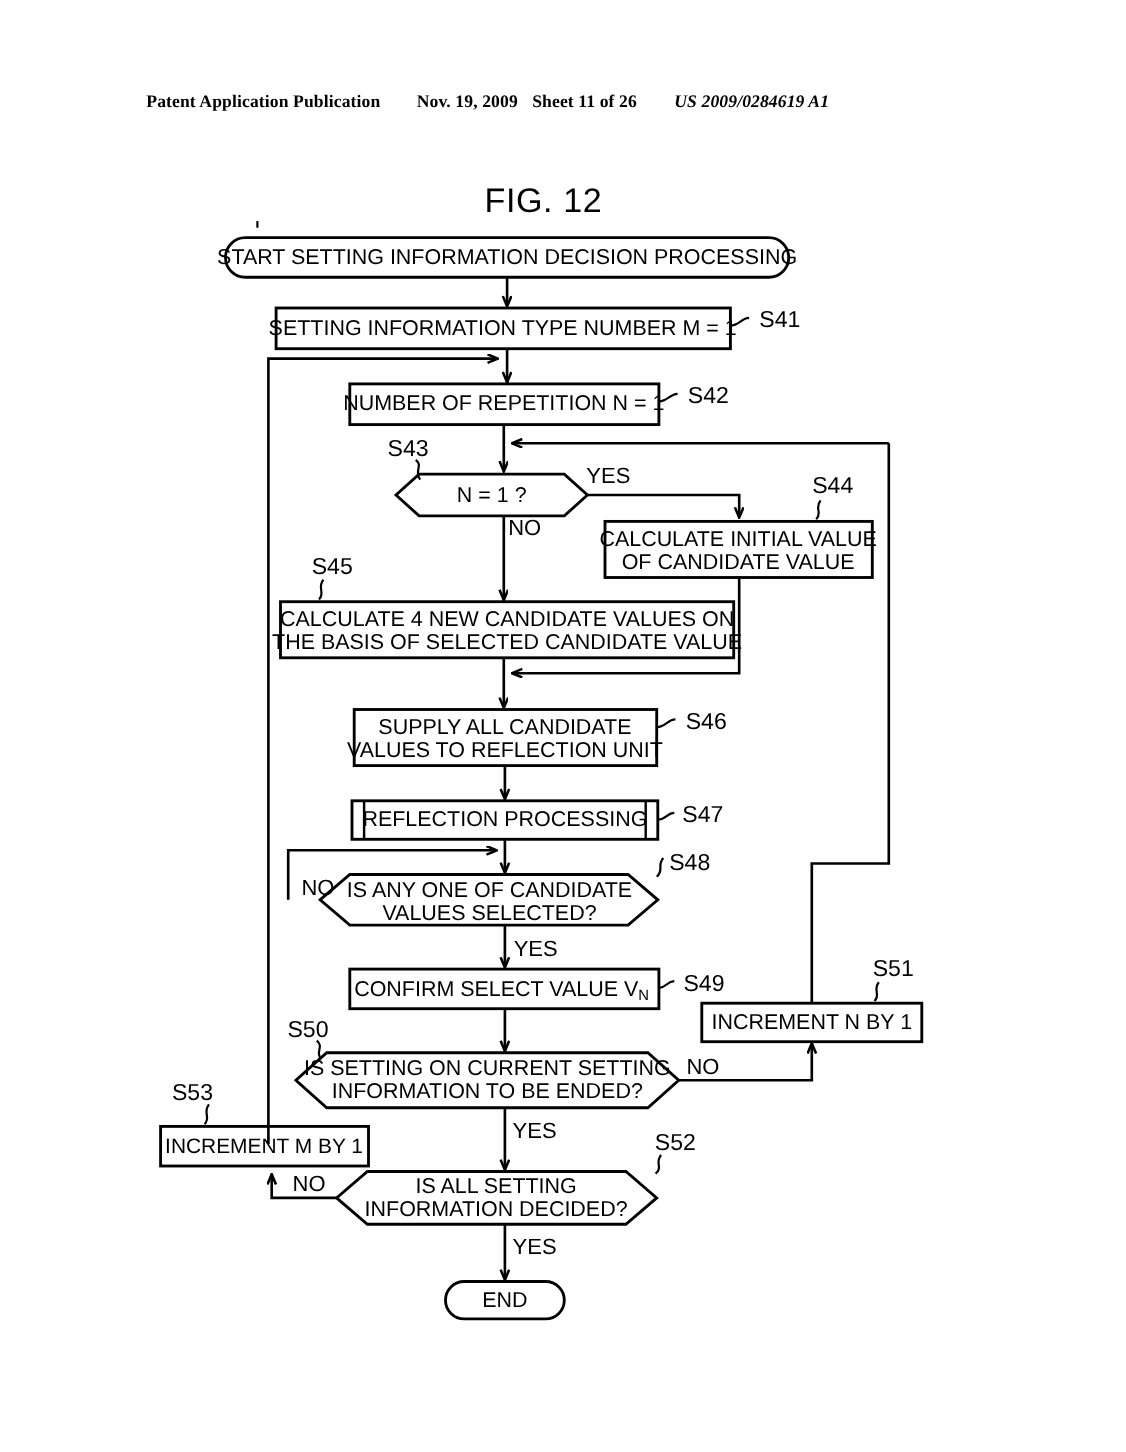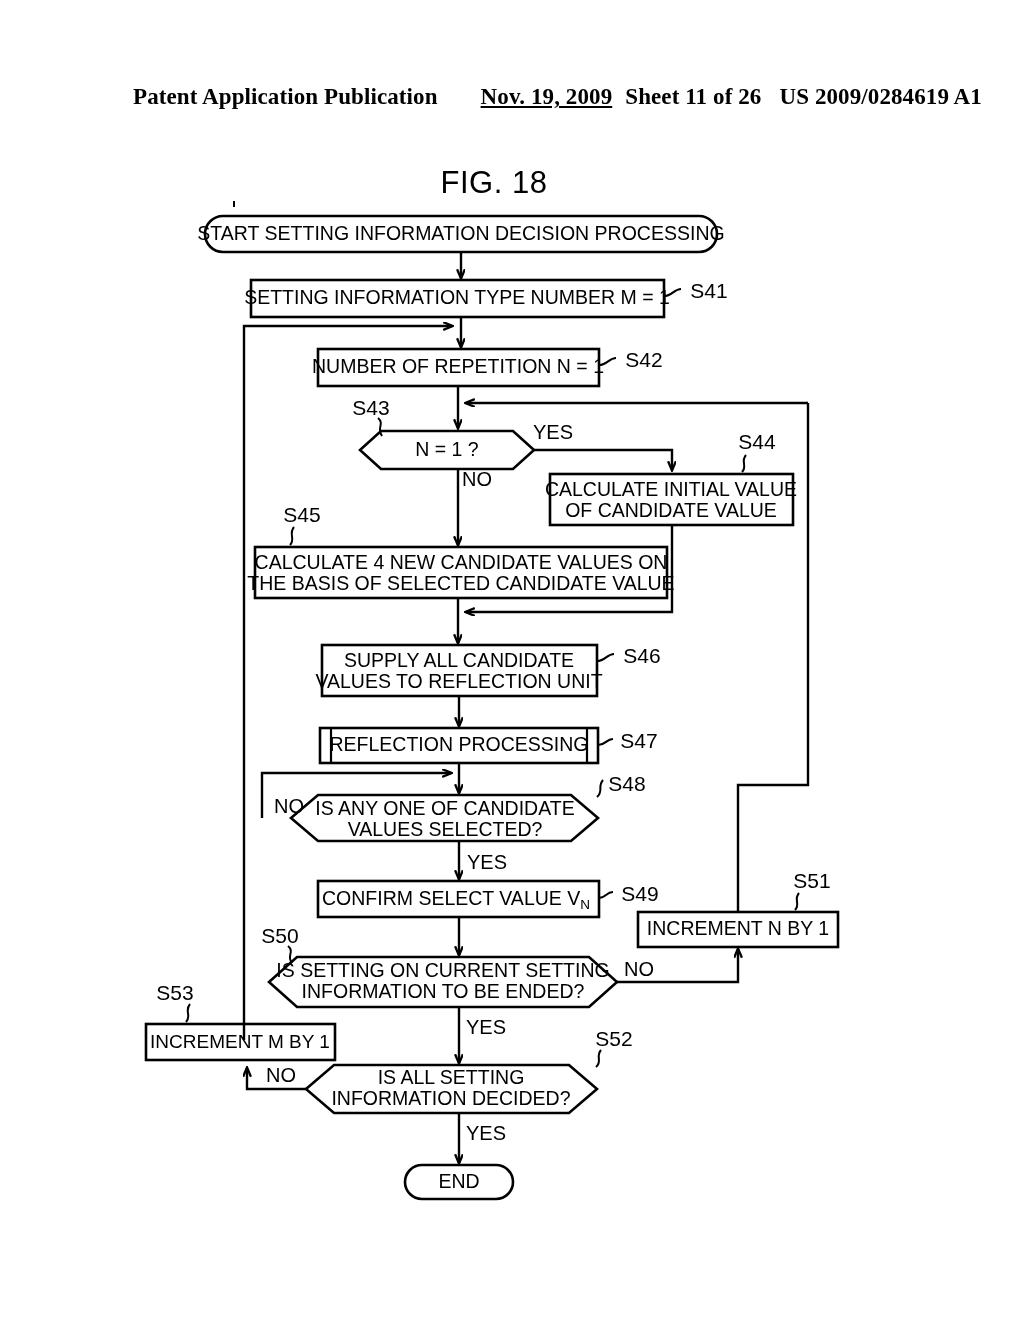--- a/index.html
+++ b/index.html
@@ -25,28 +25,28 @@
   .pat-header {
     position: absolute;
     top: 84px;
     left: 0;
     width: 1024px;
     display: flex;
     flex-direction: row;
     align-items: baseline;
     font-family: "Liberation Serif", serif;
     font-weight: bold;
-    font-size: 23px;
+    font-size: 16px;
     letter-spacing: 0.1px;
     white-space: nowrap;
   }
   .pat-header .h-pub   { margin-left: 133px; }
-  .pat-header .h-date  { margin-left: 43px; text-decoration: underline; }
+  .pat-header .h-date  { margin-left: 33px; }
   .pat-header .h-sheet { margin-left: 13px; text-align: center; }
-  .pat-header .h-num   { margin-left: 18px; }
+  .pat-header .h-num   { margin-left: 34px; font-style: italic; }
 
   
   .fig-title {
     position: absolute;
     top: 165px;
     left: 0;
     width: 1024px;
     text-align: center;
     font-family: "Liberation Sans", sans-serif;
     font-size: 31px;
@@ -97,21 +97,21 @@
 <div id="page">
 
   <div class="pat-header">
     <span class="h-pub">Patent Application Publication</span>
     <span class="h-date">Nov. 19, 2009</span>
     <span class="h-sheet">Sheet 11 of 26</span>
     <span class="h-num">US 2009/0284619 A1</span>
   </div>
 
   <div class="fig-title">
-    <span>FIG. 18</span>
+    <span>FIG. 12</span>
   </div>
 
   <svg id="flow" width="1024" height="1320" viewBox="0 0 1024 1320">
     <defs>
       <marker id="arrow" markerWidth="11" markerHeight="11" refX="9.4" refY="4.2" orient="auto" markerUnits="userSpaceOnUse">
         <path d="M0.6,0.3 L10,4.2 L0.6,8.1" fill="none" stroke="#000" stroke-width="2.3" stroke-linecap="butt" stroke-linejoin="miter"></path>
       </marker>
     </defs>
 
     <line class="leader" x1="234" y1="201" x2="234" y2="207"></line>

